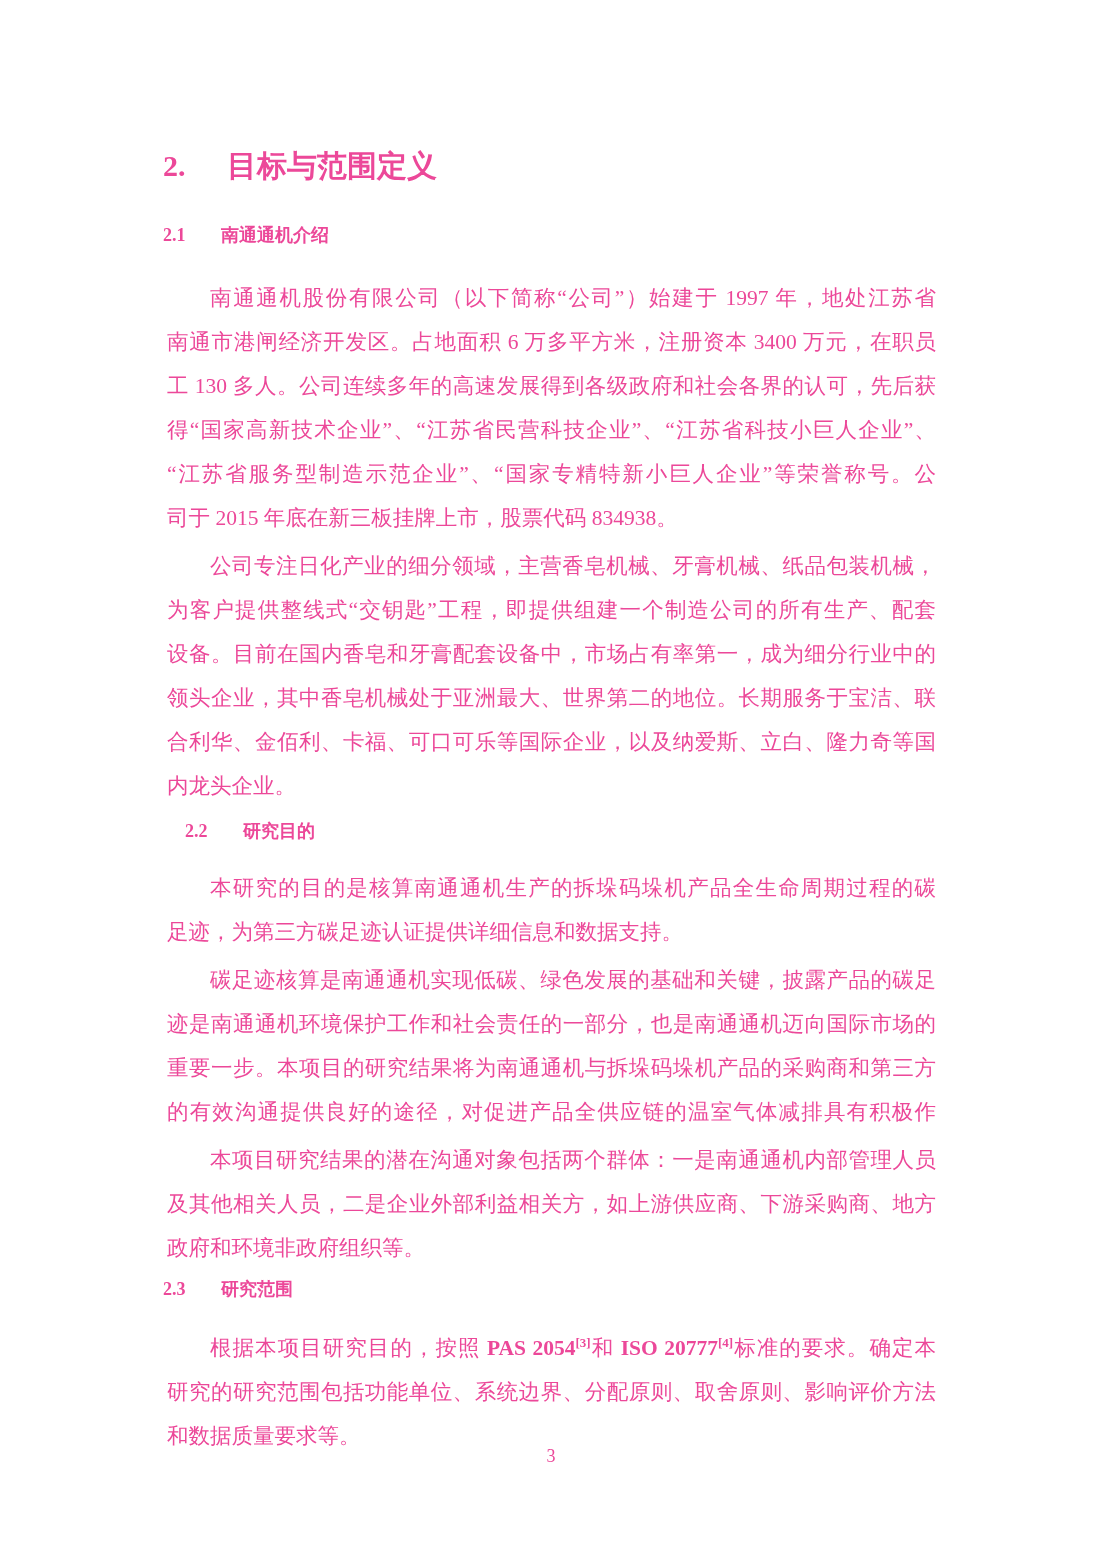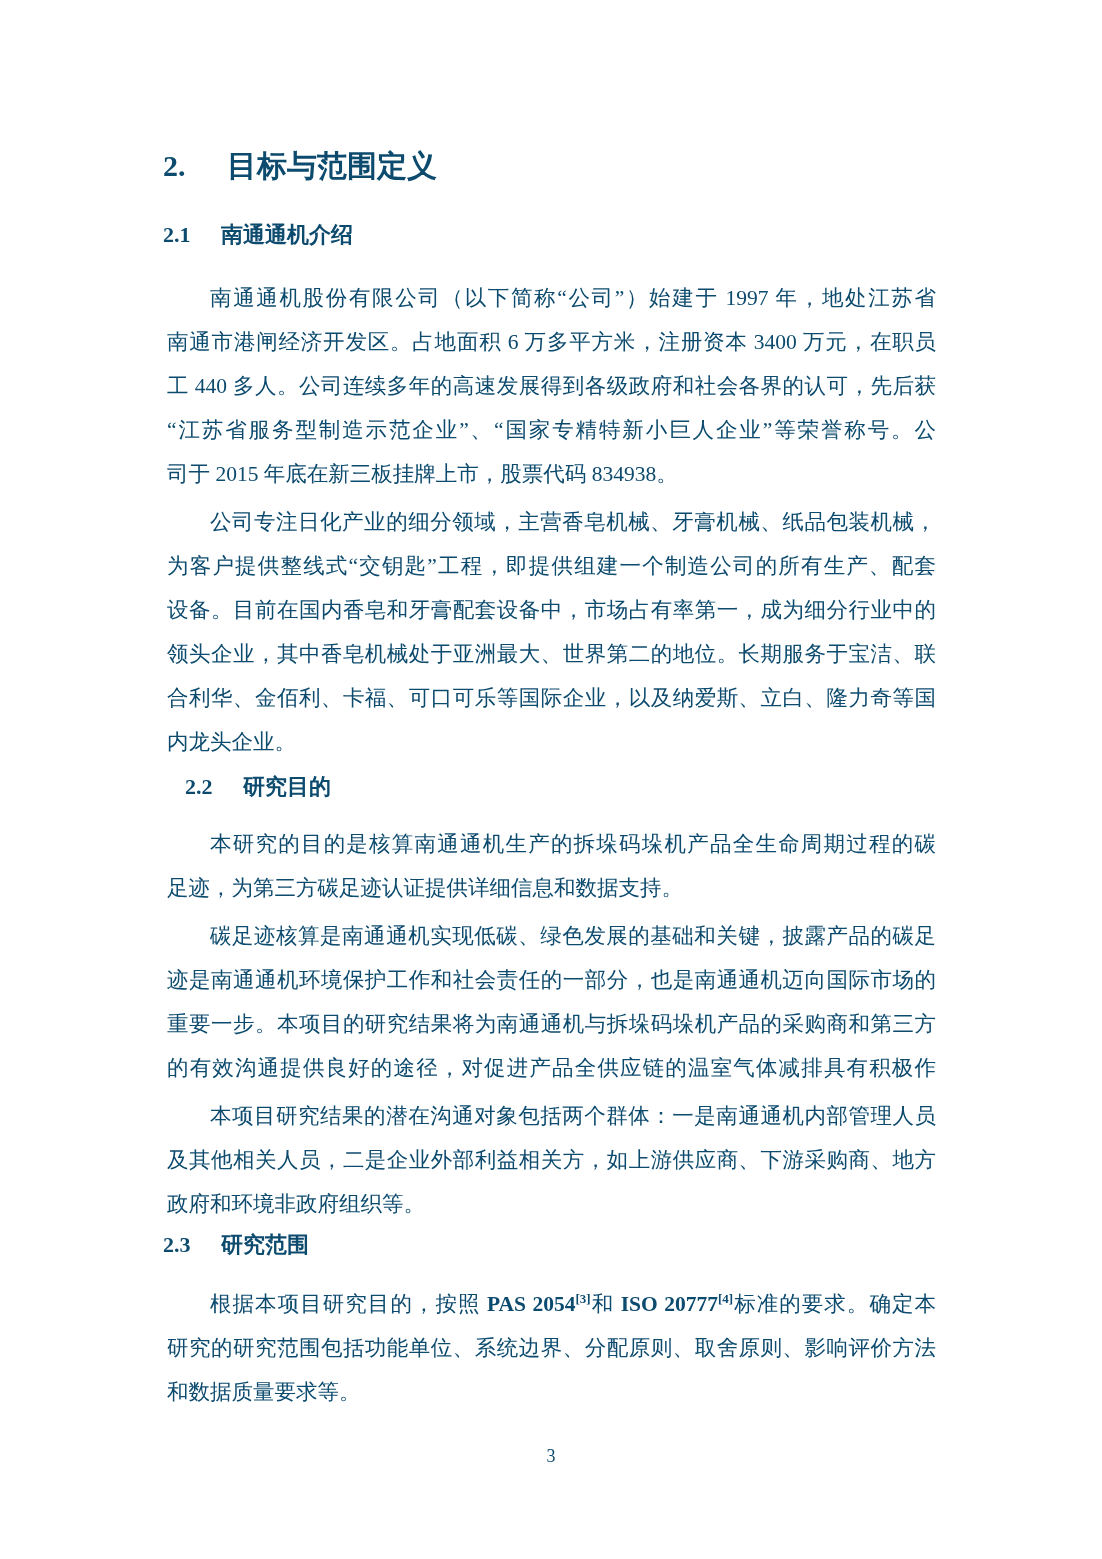--- a/index.html
+++ b/index.html
@@ -4,32 +4,32 @@
 <style>
   html, body { margin: 0; padding: 0; background: #ffffff; }
   .page {
     position: relative;
     width: 1102px;
     height: 1559px;
     background: #ffffff;
     box-sizing: border-box;
     padding: 146px 162px 0 163px;
     font-family: "Liberation Serif", "DejaVu Serif", serif;
-    color: #0c4a6e;
+    color: #ec4899;
     overflow: hidden;
   }
   .h1 {
     font-size: 30px;
     font-weight: 700;
     line-height: 40px;
     margin: 0 0 34px 0;
   }
   .h1 .num { display: inline-block; width: 64px; }
   .h2 {
-    font-size: 22px;
+    font-size: 18px;
     font-weight: 700;
     line-height: 30px;
     margin: 0 0 26px 0;
   }
   .h2 .num { display: inline-block; width: 58px; }
   .h2.s22 { margin-top: 8px; margin-bottom: 20px; margin-left: 22px; }
   .h2.s23 { margin-top: 0; margin-bottom: 22px; }
   .para { margin: 4px; }
   .line {
     font-size: 21.5px;
@@ -63,21 +63,22 @@
 
 <div class="page">
 
   <h1 class="h1"><span class="num">2.</span><span>目标与范围定义</span></h1>
 
   <h2 class="h2 s21"><span class="num">2.1</span><span>南通通机介绍</span></h2>
 
   <div class="para">
     <div class="line first">南通通机股份有限公司（以下简称“公司”）始建于 1997 年，地处江苏省</div>
     <div class="line">南通市港闸经济开发区。占地面积 6 万多平方米，注册资本 3400 万元，在职员</div>
-    <div class="line">工 440 多人。公司连续多年的高速发展得到各级政府和社会各界的认可，先后获</div>
+    <div class="line">工 130 多人。公司连续多年的高速发展得到各级政府和社会各界的认可，先后获</div>
+    <div class="line">得“国家高新技术企业”、“江苏省民营科技企业”、“江苏省科技小巨人企业”、</div>
     <div class="line">“江苏省服务型制造示范企业”、“国家专精特新小巨人企业”等荣誉称号。公</div>
     <div class="line last">司于 2015 年底在新三板挂牌上市，股票代码 834938。</div>
   </div>
 
   <div class="para">
     <div class="line first">公司专注日化产业的细分领域，主营香皂机械、牙膏机械、纸品包装机械，</div>
     <div class="line">为客户提供整线式“交钥匙”工程，即提供组建一个制造公司的所有生产、配套</div>
     <div class="line">设备。目前在国内香皂和牙膏配套设备中，市场占有率第一，成为细分行业中的</div>
     <div class="line">领头企业，其中香皂机械处于亚洲最大、世界第二的地位。长期服务于宝洁、联</div>
     <div class="line">合利华、金佰利、卡福、可口可乐等国际企业，以及纳爱斯、立白、隆力奇等国</div>

